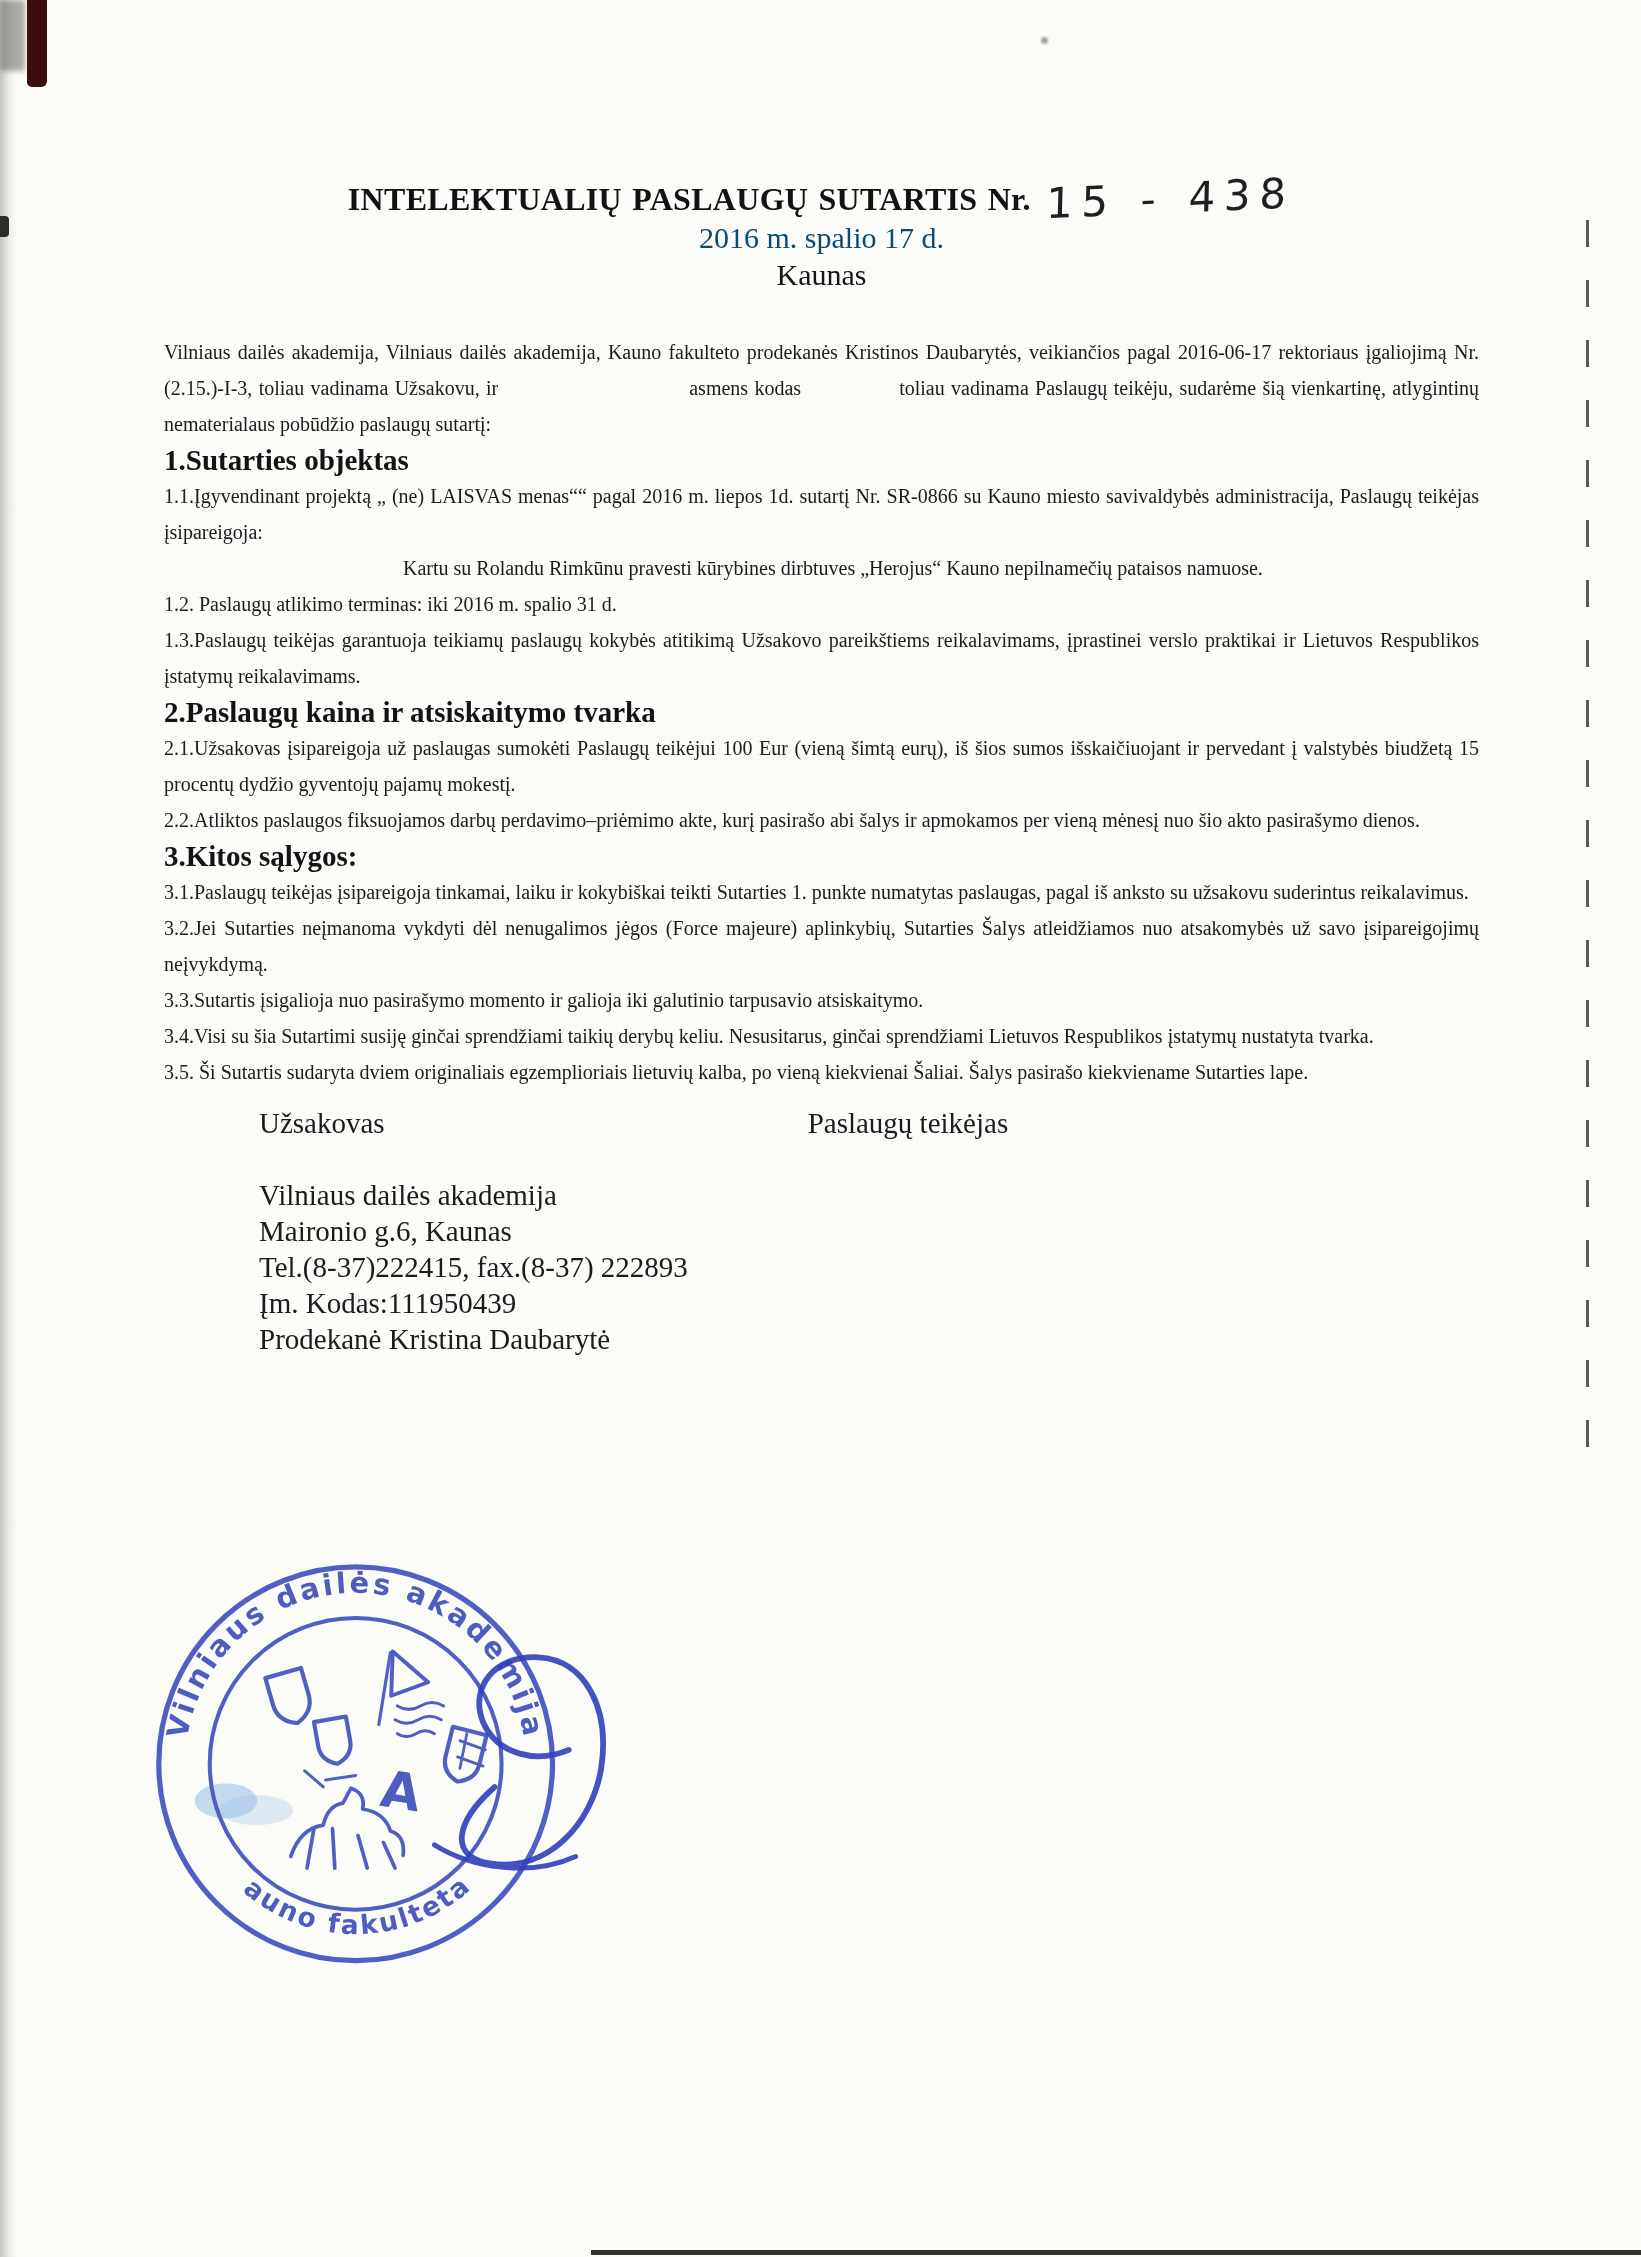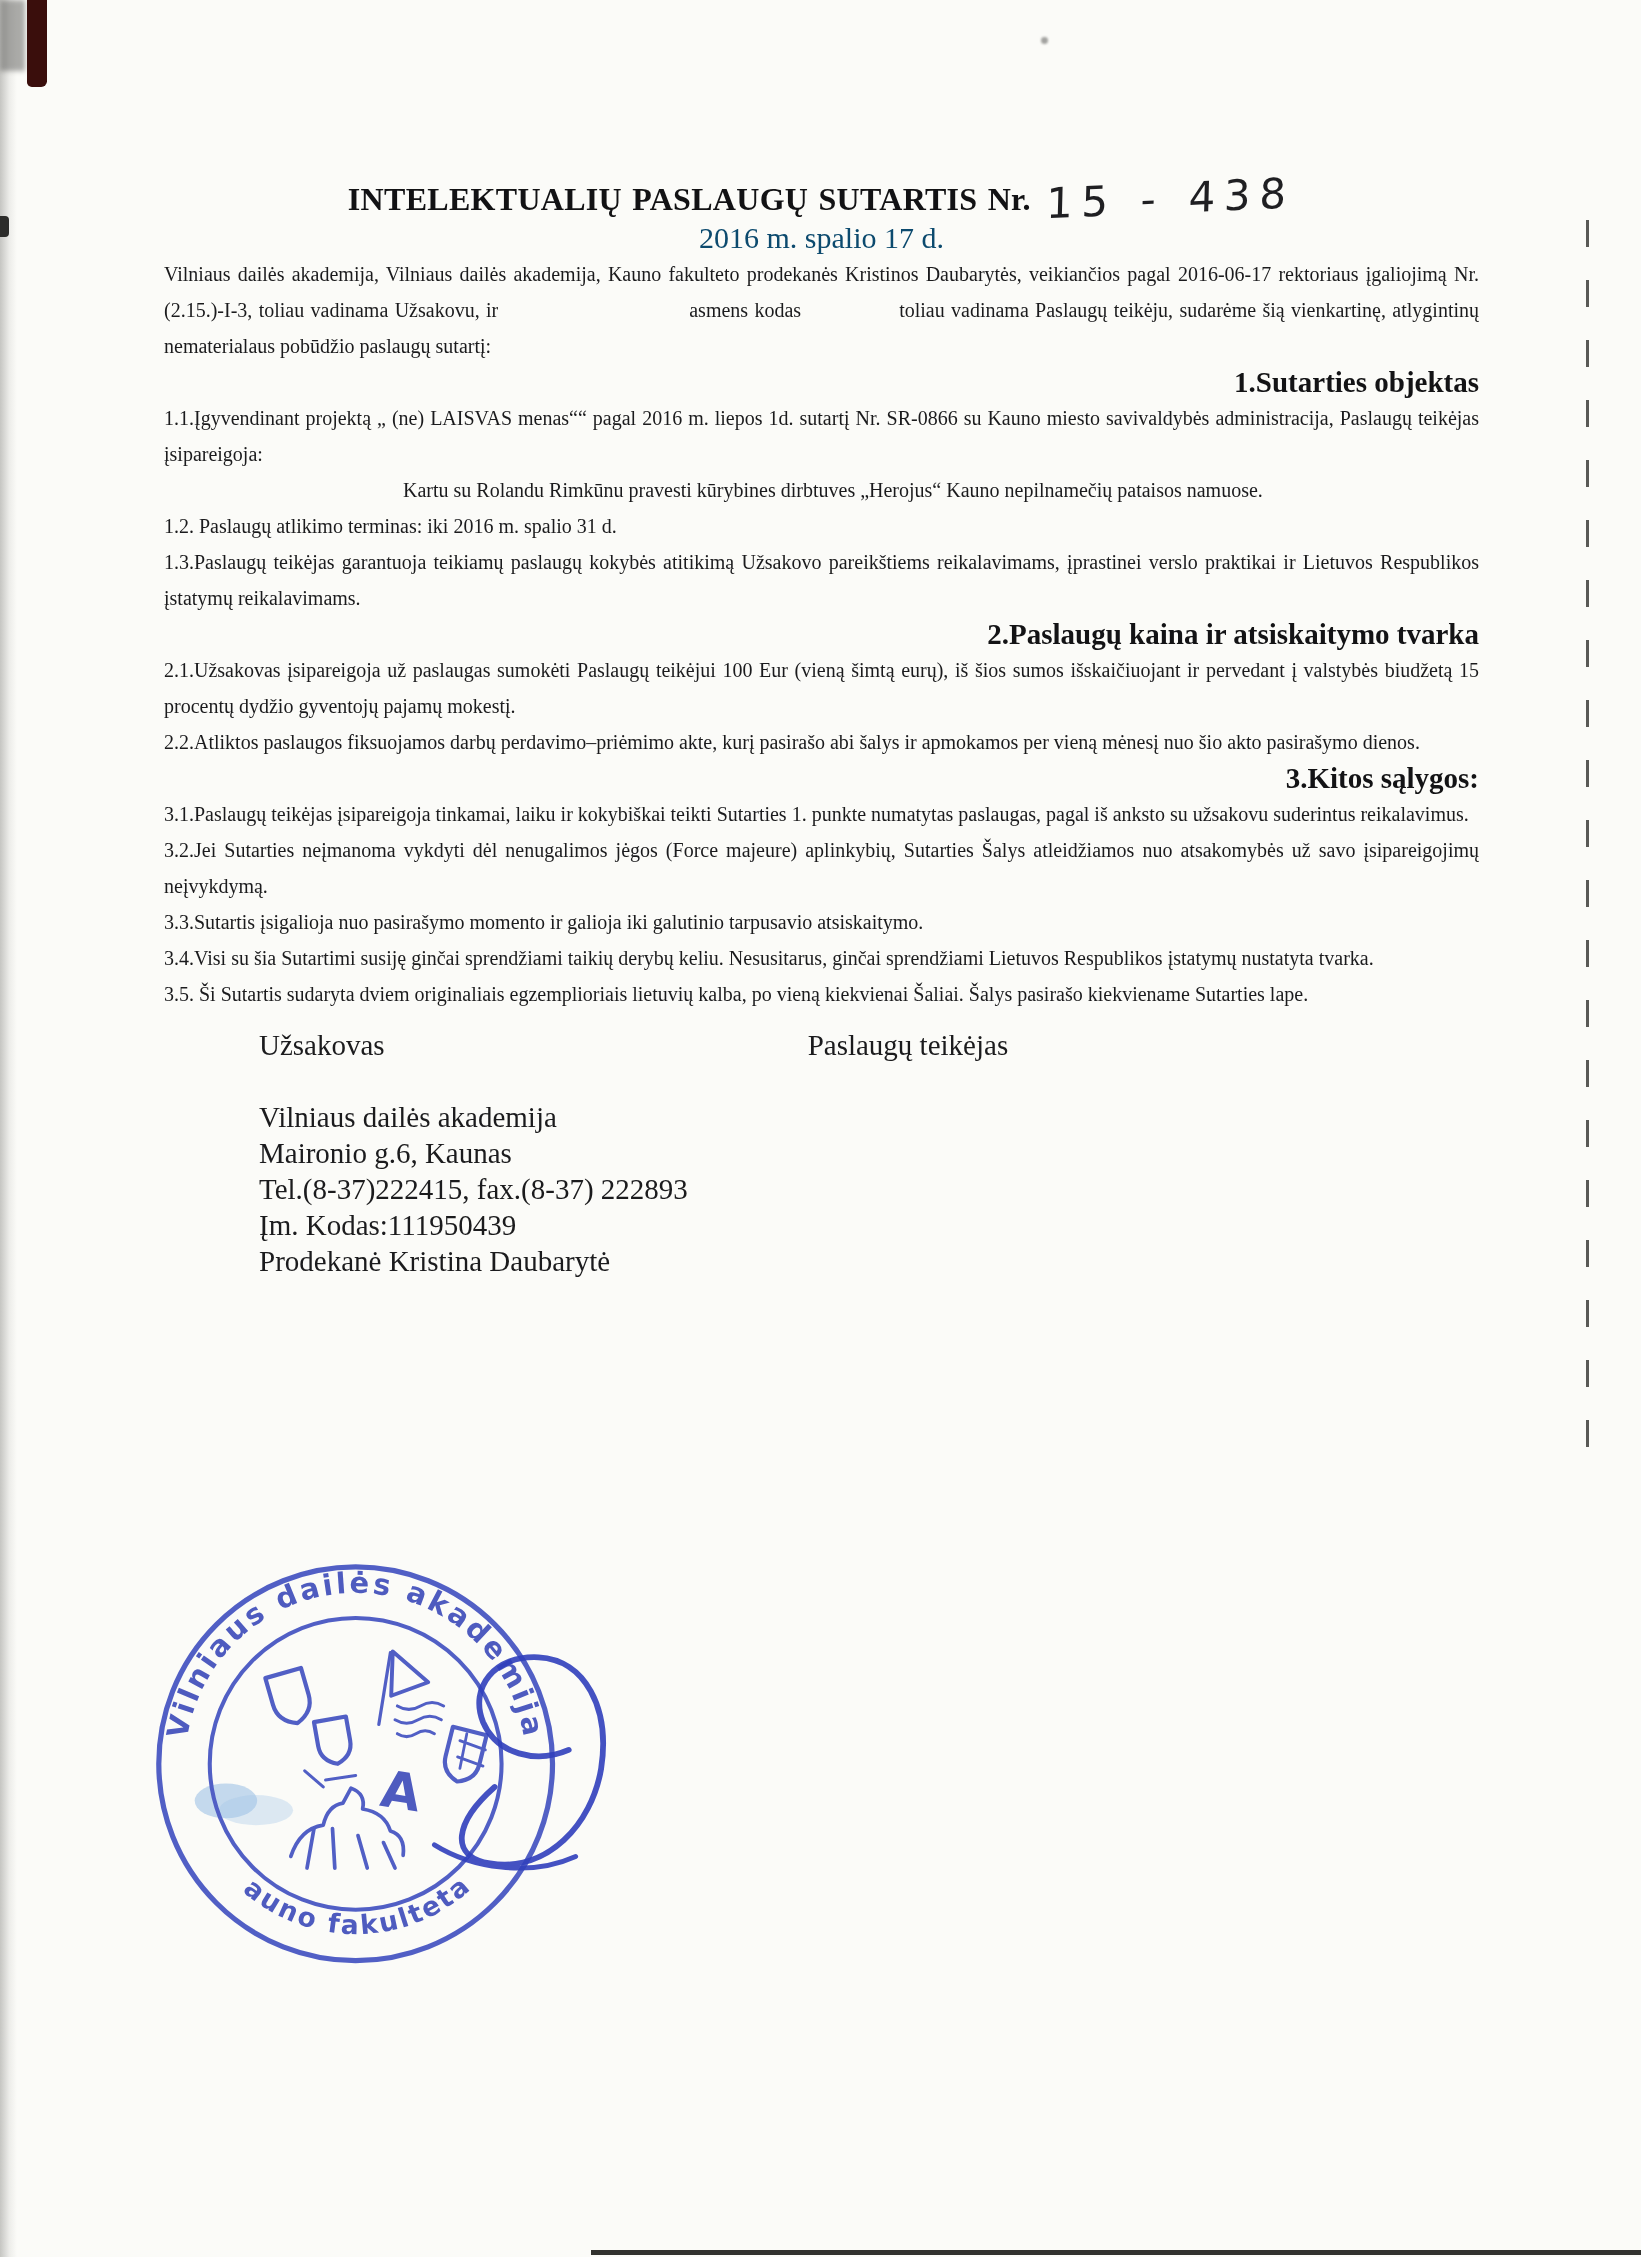--- a/index.html
+++ b/index.html
@@ -45,21 +45,21 @@
   .title-block{text-align:center;}
   .title-line{font-size:32px;line-height:39px;font-weight:bold;letter-spacing:0.3px;word-spacing:1.9px;color:#121214;}
   .handwritten{
     display:inline-block;font-family:"DejaVu Sans",sans-serif;font-weight:normal;
     font-size:42px;letter-spacing:8.7px;color:#1f1f22;
     transform:rotate(-2.5deg) skewX(-4deg) translateY(2.9px);margin-left:15.4px;
   }
   .date-line{font-size:30px;line-height:37px;color:#0c4a6e;}
   .city-line{font-size:30px;line-height:37px;margin-bottom:41px;color:#16161a;}
   p.body-p{margin:0;font-size:20px;line-height:36px;text-align:justify;color:#1b1b1d;}
-  p.heading{margin:0;font-size:29px;line-height:36px;font-weight:bold;text-align:right;color:#131315;}
+  p.heading{margin:0;font-size:29px;line-height:36px;font-weight:bold;text-align:left;color:#131315;}
   .sp-before{margin-top:36px;}
   .indent-first{text-indent:239px;}
   .blank-gap{display:inline-block;width:191px;}
   .blank-gap-sm{display:inline-block;width:98px;}
   
   .sig-labels{display:flex;margin-top:15.4px;font-size:29px;line-height:36px;}
   .sig-left{margin-left:95px;}
   .sig-right{margin-left:423px;}
   .addr-block{margin-top:36px;margin-left:95px;font-size:29px;line-height:36px;}
   .addr-block div{line-height:36px;}
@@ -81,20 +81,21 @@
 <div class="mark-left-tick"></div>
 <div class="speck-1"></div>
 <div class="dashed-right"></div>
 <div class="bottom-line"></div>
 
 <div class="sheet">
 
   <div class="title-block">
     <div class="title-line"><span>INTELEKTUALIŲ PASLAUGŲ SUTARTIS Nr.</span><span class="handwritten">15 - 438</span></div>
     <div class="date-line">2016 m. spalio 17 d.</div>
+    <div class="city-line">Kaunas</div>
   </div>
 
   <p class="body-p"><span>Vilniaus dailės akademija, Vilniaus dailės akademija, Kauno fakulteto prodekanės Kristinos Daubarytės, veikiančios pagal 2016-06-17 rektoriaus įgaliojimą Nr. (2.15.)-I-3, toliau vadinama Užsakovu, ir</span><span class="blank-gap"></span><span>asmens kodas</span><span class="blank-gap-sm"></span><span>toliau vadinama Paslaugų teikėju, sudarėme šią vienkartinę, atlygintinų nematerialaus pobūdžio paslaugų sutartį:</span></p>
 
   <p class="heading">1.Sutarties objektas</p>
   <p class="body-p">1.1.Įgyvendinant projektą „ (ne) LAISVAS menas““ pagal 2016 m. liepos 1d. sutartį Nr. SR-0866 su Kauno miesto savivaldybės administracija, Paslaugų teikėjas įsipareigoja:</p>
   <p class="body-p indent-first">Kartu su Rolandu Rimkūnu pravesti kūrybines dirbtuves „Herojus“ Kauno nepilnamečių pataisos namuose.</p>
   <p class="body-p">1.2. Paslaugų atlikimo terminas:  iki 2016 m. spalio 31 d.</p>
   <p class="body-p">1.3.Paslaugų teikėjas garantuoja teikiamų paslaugų kokybės atitikimą Užsakovo pareikštiems reikalavimams, įprastinei verslo praktikai ir Lietuvos Respublikos įstatymų reikalavimams.</p>
 

